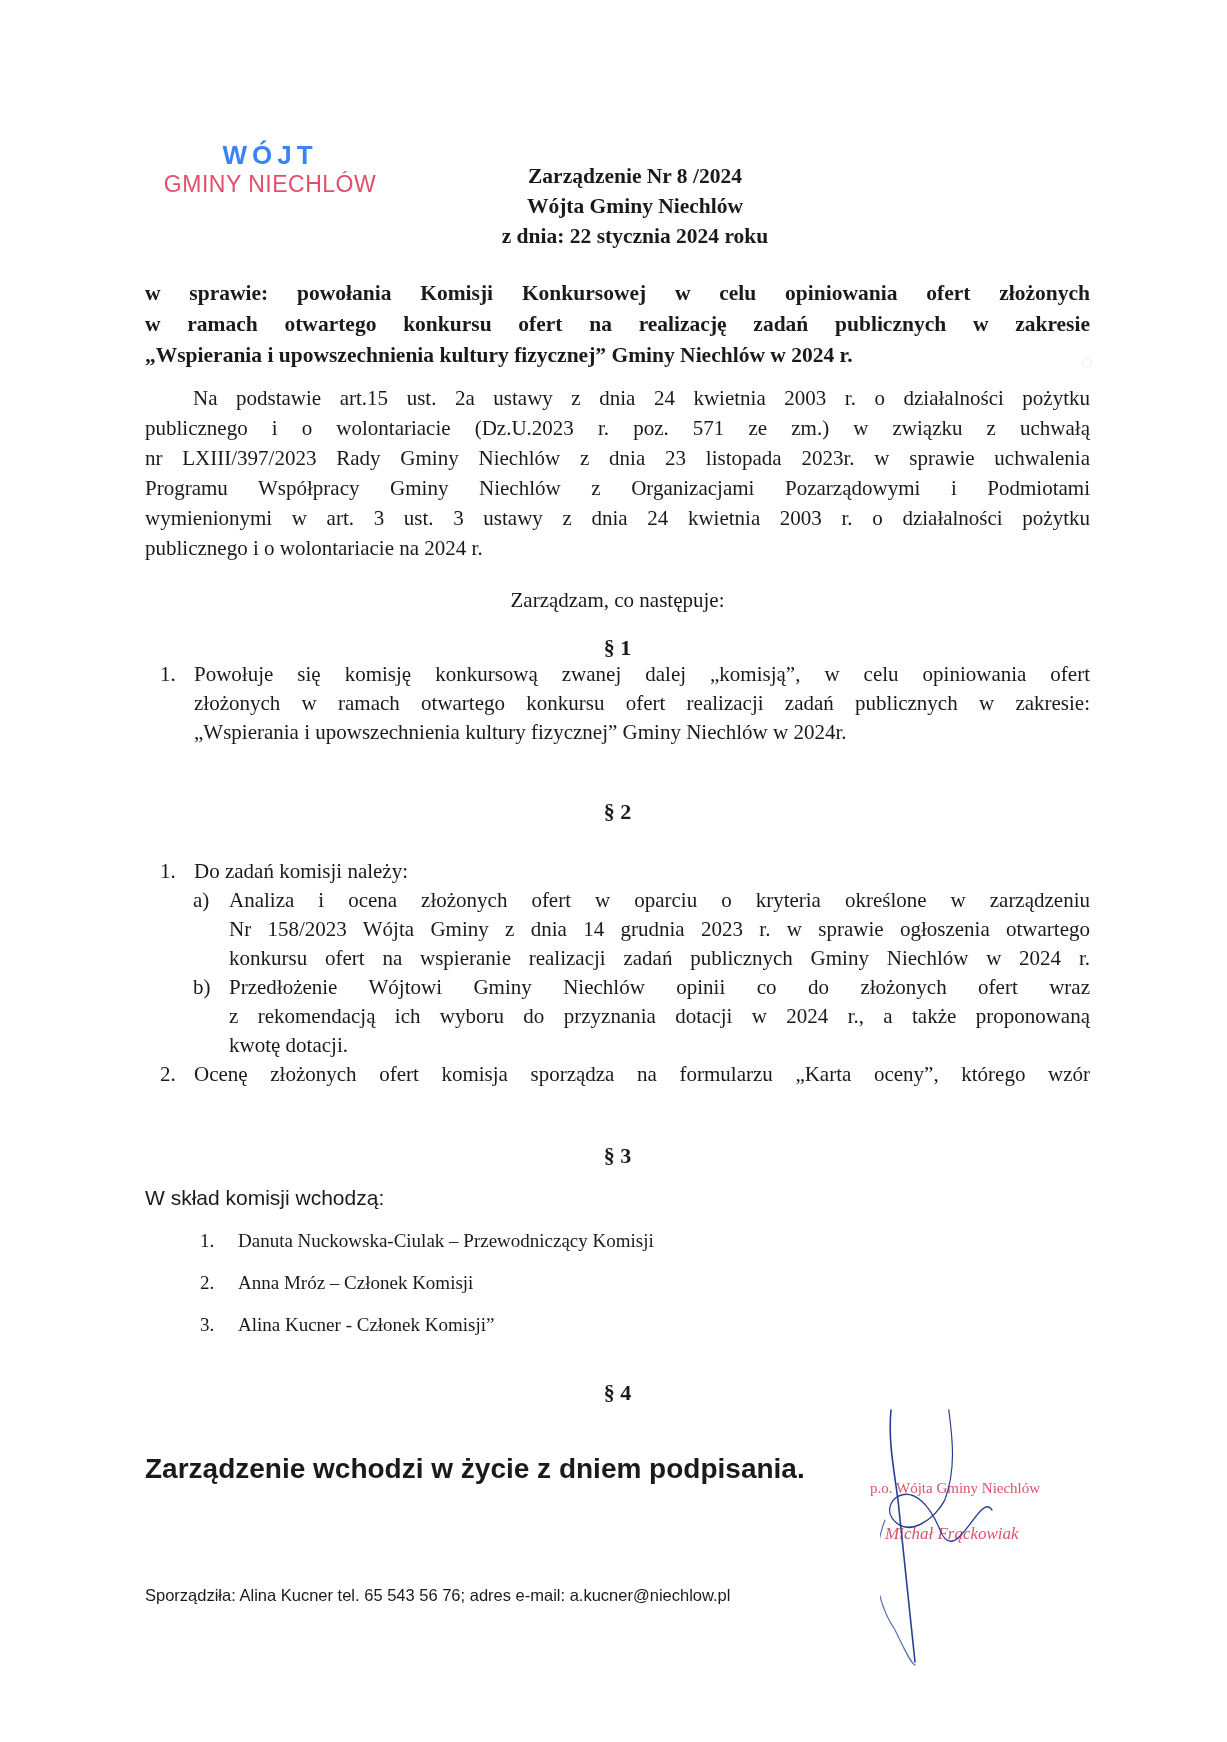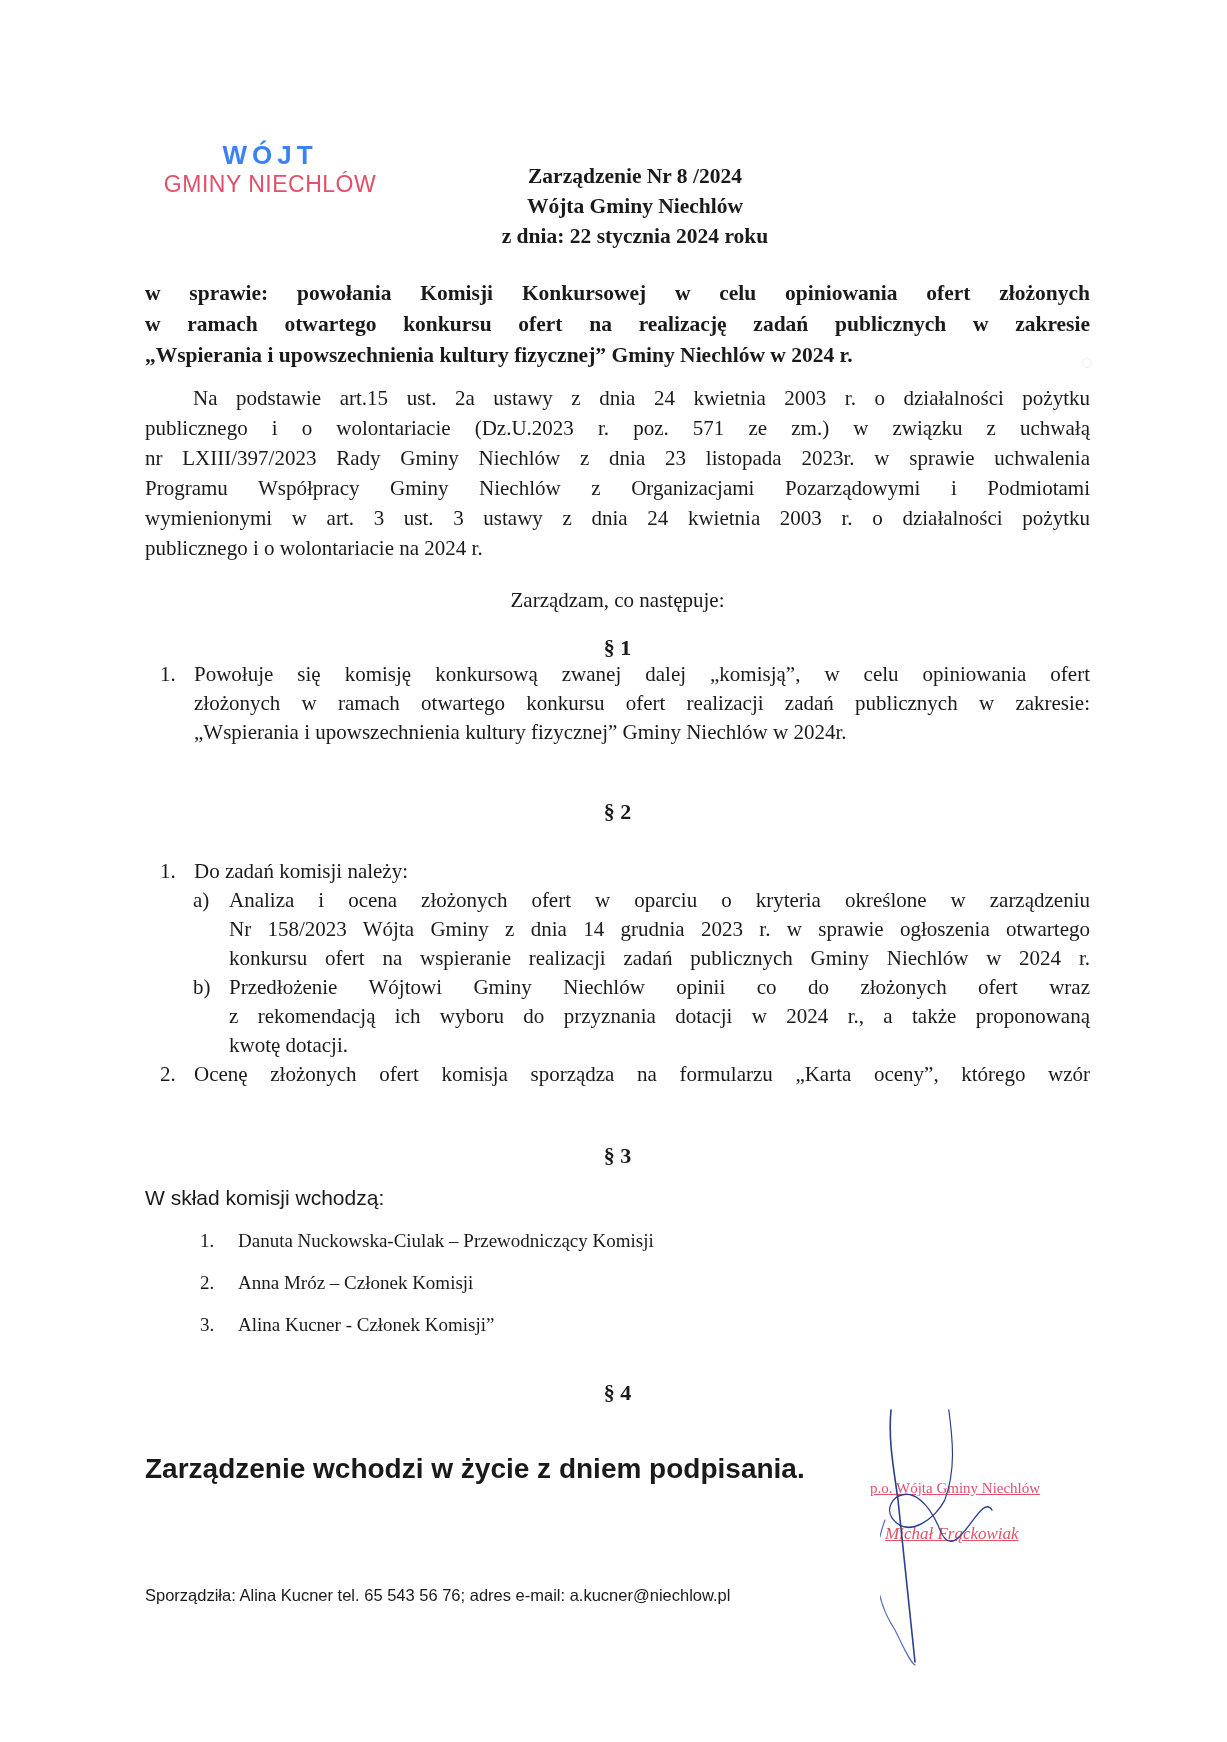--- a/index.html
+++ b/index.html
@@ -35,21 +35,21 @@
     .subitem .line { display: block; text-align: justify; text-align-last: justify; }
     .subitem .line.last { text-align-last: left; }
 
     .members-intro { position: absolute; left: 145px; top: 1183px; font-family: Liberation Sans, sans-serif; font-size: 21px; line-height: 30px; }
     .member { position: absolute; left: 184px; font-family: "Liberation Serif", serif; font-size: 19px; line-height: 30px; margin-left: 16px; }
     .member .num { display: inline-block; width: 38px; }
 
     .effective { position: absolute; left: 145px; top: 1455px; font-family: "Liberation Sans", sans-serif; font-size: 28px; line-height: 28px; font-weight: bold; }
     .prepared { position: absolute; left: 145px; top: 1583px; font-family: "Liberation Sans", sans-serif; font-size: 16.5px; line-height: 24px; }
 
-    .sig-stamp { position: absolute; left: 870px; top: 1478px; width: 220px; color: #e0506a; font-family: "Liberation Serif", serif; text-decoration: underline; }
+    .sig-stamp { position: absolute; left: 870px; top: 1478px; width: 220px; color: #e0506a; font-family: "Liberation Serif", serif; }
     .sig-stamp .l1 { font-size: 15px; line-height: 20px; white-space: nowrap; }
     .sig-stamp .l2 { font-size: 17px; line-height: 20px; font-style: italic; margin-top: 26px; padding-left: 15px; white-space: nowrap; }
 
     .signature { position: absolute; left: 880px; top: 1400px; width: 140px; height: 280px; }
     .faint-mark { position: absolute; left: 1082px; top: 358px; width: 8px; height: 8px; border-radius: 50%; border: 1px solid #eeeeee; }
   </style>
 </head>
 <body>
 
 <div class="stamp">

